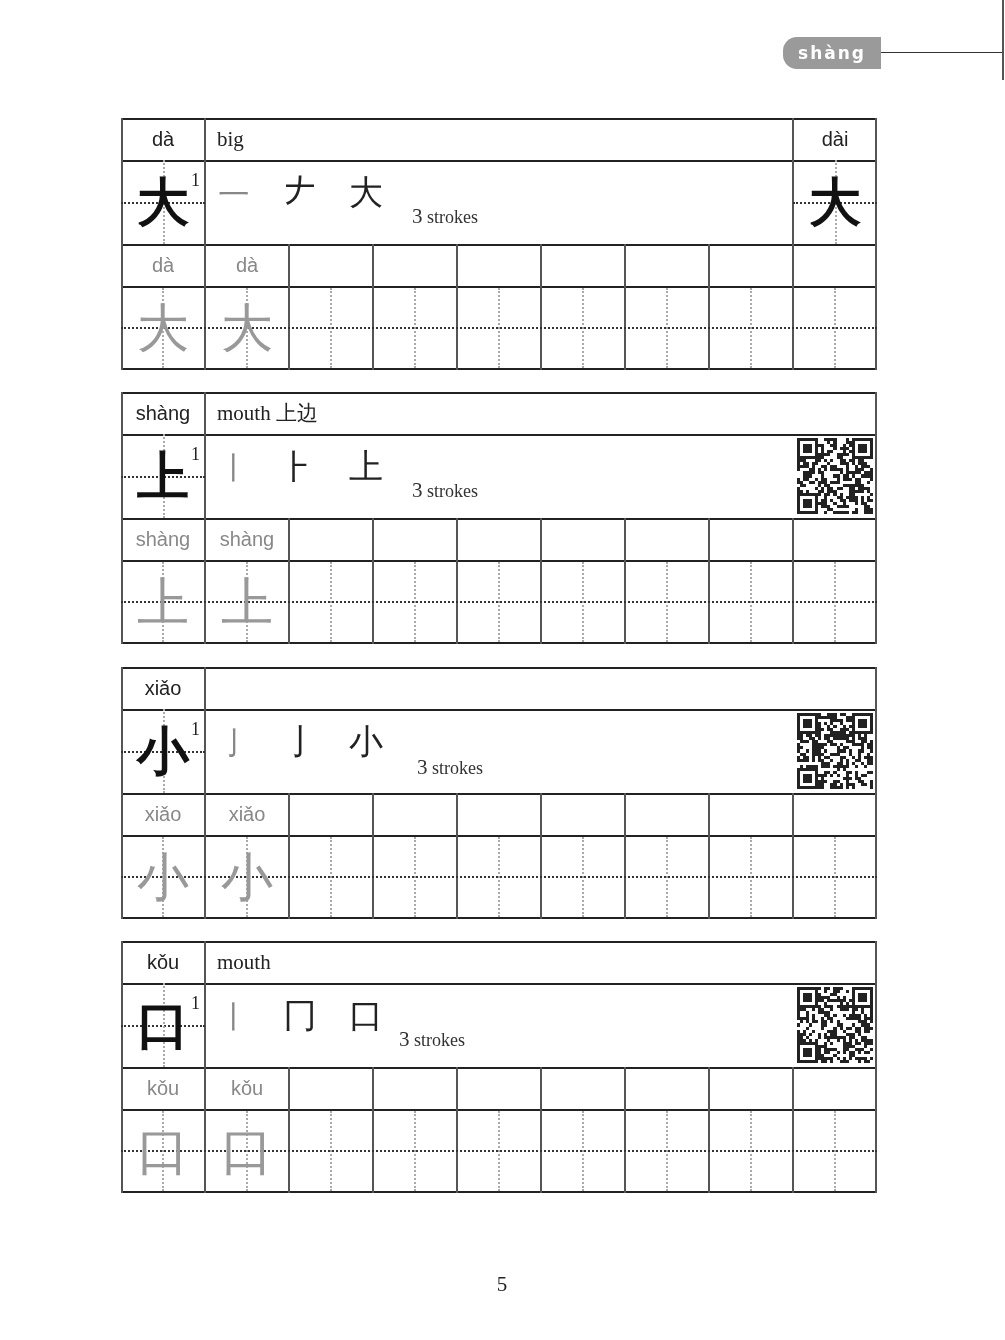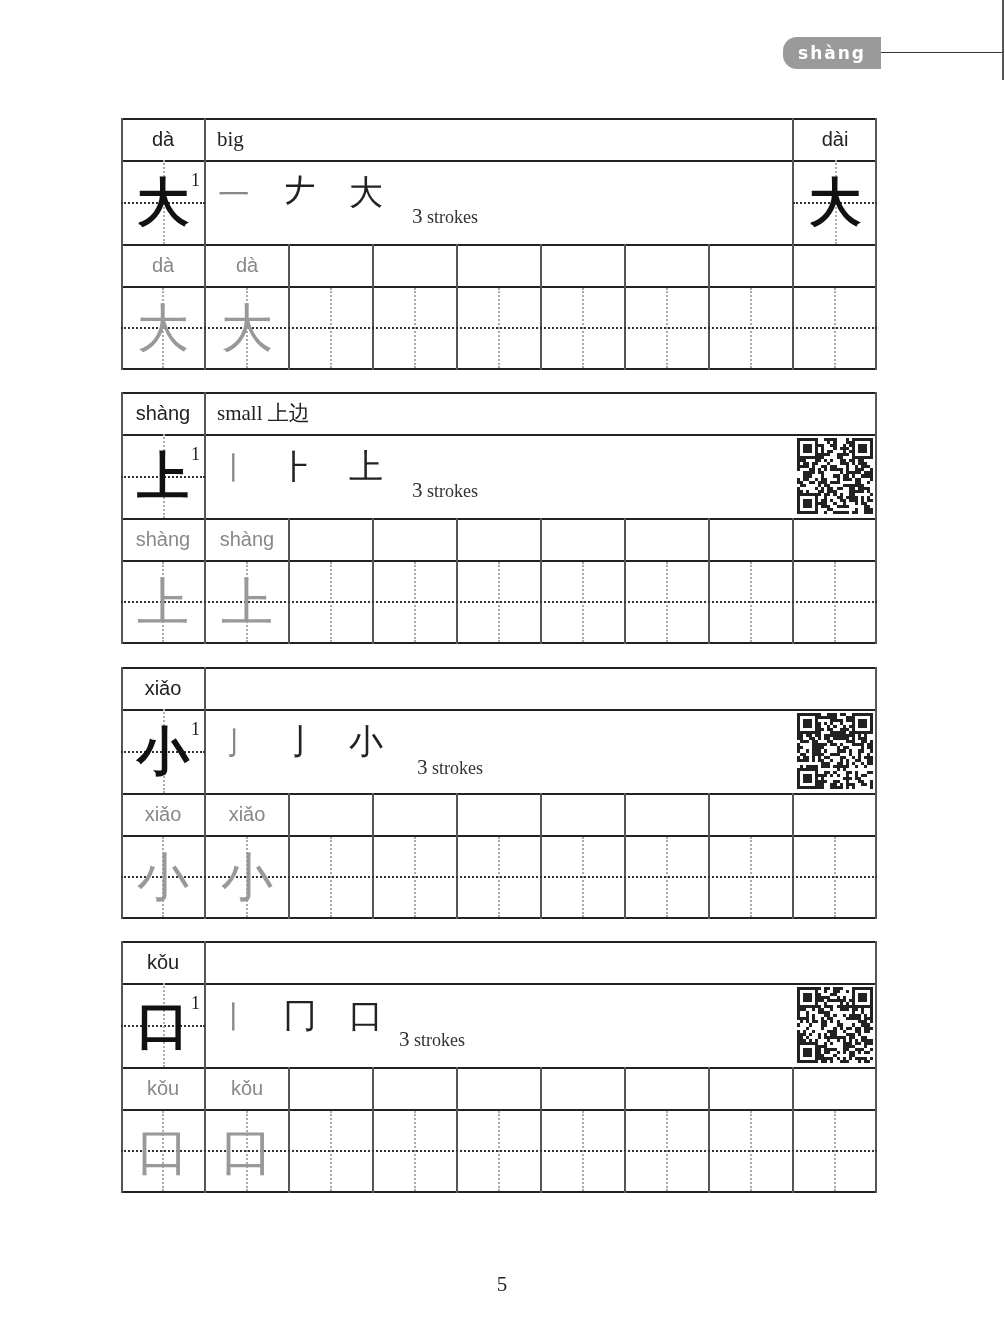--- a/index.html
+++ b/index.html
@@ -113,21 +113,21 @@
       <div class="vline" style="left: 754px; top: 0px; height: 252px;"></div>
       <div class="vline" style="left: 83px; top: 0px; height: 252px;"></div>
       <div class="vline" style="left: 167px; top: 126px; height: 126px;"></div>
       <div class="vline" style="left: 251px; top: 126px; height: 126px;"></div>
       <div class="vline" style="left: 335px; top: 126px; height: 126px;"></div>
       <div class="vline" style="left: 419px; top: 126px; height: 126px;"></div>
       <div class="vline" style="left: 503px; top: 126px; height: 126px;"></div>
       <div class="vline" style="left: 587px; top: 126px; height: 126px;"></div>
       <div class="vline" style="left: 671px; top: 126px; height: 126px;"></div>
       <div class="cell pinyin" style="left: 0px; top: 0px; width: 84px; height: 42px;">shàng</div>
-      <div class="cell meaning" style="left: 84px; top: 0px; width: 500px; height: 42px;">small 上边</div>
+      <div class="cell meaning" style="left: 84px; top: 0px; width: 500px; height: 42px;">mouth 上边</div>
       <div class="guide-h" style="left: 0px; top: 84px; width: 84px;"></div>
       <div class="guide-v" style="left: 42px; top: 42px; height: 84px;"></div>
       <div class="bigchar" style="left: 0px; top: 42px;">上</div>
       <div class="sup" style="left: 70px; top: 52px;">1</div>
       <div class="stroke light" style="left: 98px; top: 56px;">丨</div>
       <div class="stroke" style="left: 162px; top: 52px;">⺊</div>
       <div class="stroke" style="left: 228px; top: 52px;">上</div>
       <div class="strokes-label" style="left: 291px; top: 86px;"><span class="num">3</span><span> strokes</span></div>
       <div class="qr" style="left: 676px; top: 46px;"><svg viewBox="0 0 25 25" width="76" height="76" shape-rendering="crispEdges">
           <rect x="9" y="0" width="1" height="1" fill="#222"></rect>
@@ -747,20 +747,21 @@
       <div class="vline" style="left: 754px; top: 0px; height: 252px;"></div>
       <div class="vline" style="left: 83px; top: 0px; height: 252px;"></div>
       <div class="vline" style="left: 167px; top: 126px; height: 126px;"></div>
       <div class="vline" style="left: 251px; top: 126px; height: 126px;"></div>
       <div class="vline" style="left: 335px; top: 126px; height: 126px;"></div>
       <div class="vline" style="left: 419px; top: 126px; height: 126px;"></div>
       <div class="vline" style="left: 503px; top: 126px; height: 126px;"></div>
       <div class="vline" style="left: 587px; top: 126px; height: 126px;"></div>
       <div class="vline" style="left: 671px; top: 126px; height: 126px;"></div>
       <div class="cell pinyin" style="left: 0px; top: 0px; width: 84px; height: 42px;">kǒu</div>
+      <div class="cell meaning" style="left: 84px; top: 0px; width: 500px; height: 42px;">mouth</div>
       <div class="guide-h" style="left: 0px; top: 84px; width: 84px;"></div>
       <div class="guide-v" style="left: 42px; top: 42px; height: 84px;"></div>
       <div class="bigchar" style="left: 0px; top: 42px;">口</div>
       <div class="sup" style="left: 70px; top: 52px;">1</div>
       <div class="stroke light" style="left: 98px; top: 56px;">丨</div>
       <div class="stroke" style="left: 162px; top: 52px;">冂</div>
       <div class="stroke" style="left: 228px; top: 52px;">口</div>
       <div class="strokes-label" style="left: 278px; top: 86px;"><span class="num">3</span><span> strokes</span></div>
       <div class="qr" style="left: 676px; top: 46px;"><svg viewBox="0 0 25 25" width="76" height="76" shape-rendering="crispEdges">
           <rect x="7" y="0" width="1" height="1" fill="#222"></rect>

